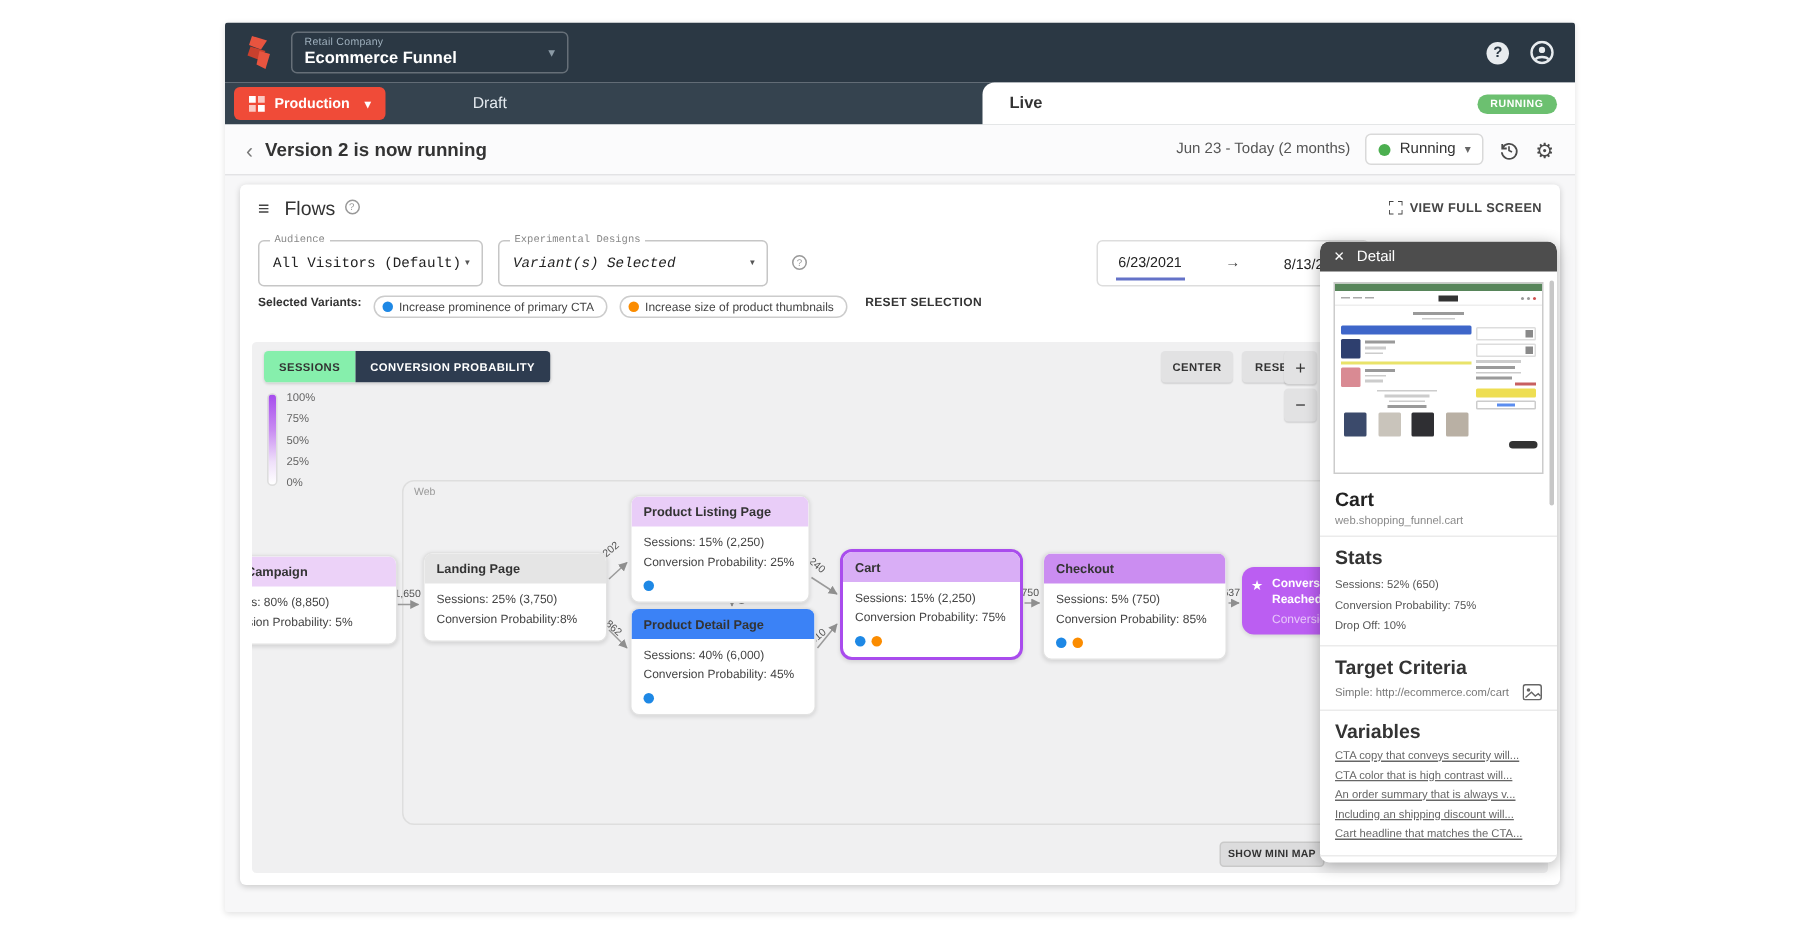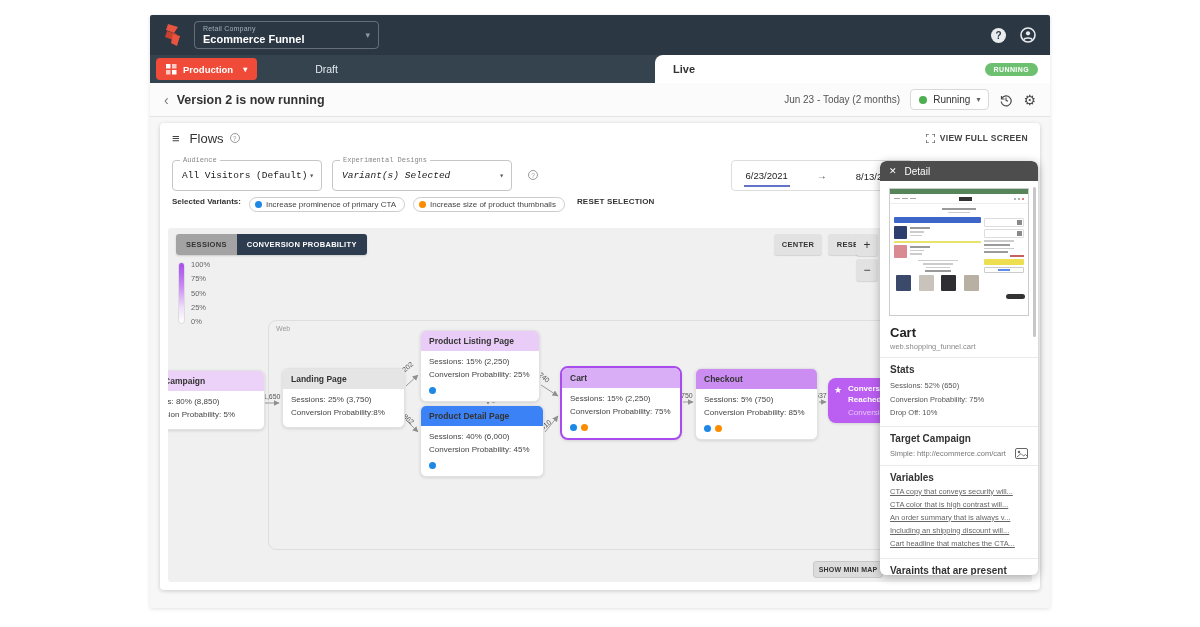--- a/index.html
+++ b/index.html
@@ -68,21 +68,21 @@
   .pill { display:flex; align-items:center; gap:4px; border:1px solid #ccc; border-radius:10px; padding:2px 8px 2px 5px; font-size:8px; color:#444; background:#fff; }
   .dot { width:7px; height:7px; border-radius:50%; display:inline-block; }
   .dot-blue { background:#1e88e5; }
   .dot-orange { background:#fb8c00; }
   .clear-link { font-size:8px; font-weight:bold; color:#333; letter-spacing:.2px; margin-left:4px; }
 
   
   .graph { position:absolute; left:8px; top:105px; width:864px; height:354px; background:#f0f0f1; border-radius:3px; overflow:hidden; }
   .seg { position:absolute; left:8px; top:6px; display:flex; border-radius:3px; overflow:hidden; box-shadow:0 1px 2px rgba(0,0,0,.15); z-index:3; }
   .seg button { border:none; font-size:7.5px; font-weight:bold; letter-spacing:.3px; padding:6px 10px; }
-  .seg .off { background:#a3a3a3; color:#333; }
+  .seg .off { background:#86efac; color:#333; }
   .seg .on  { background:#2e3c50; color:#fff; }
   .gbtn { position:absolute; top:6px; background:#e2e2e3; border:none; border-radius:3px; font-size:7.5px; font-weight:bold; color:#333; letter-spacing:.3px; padding:6px 0; text-align:center; z-index:3; box-shadow:0 1px 1px rgba(0,0,0,.12); }
   .b-center { left:606px; width:48px; }
   .b-reset  { left:660px; width:44px; }
   .zbtn { position:absolute; left:688px; width:22px; height:22px; background:#e2e2e3; border:none; border-radius:3px; font-size:12px; color:#333; z-index:3; box-shadow:0 1px 1px rgba(0,0,0,.12); }
   .z-in { top:6px; } .z-out { top:31px; }
 
   .legend { position:absolute; left:10px; top:34px; display:flex; gap:6px; z-index:3; }
   .legend-bar { width:7px; height:62px; border-radius:4px; background:linear-gradient(180deg,#a64ced 0%, #c98df2 40%, #efe0fa 75%, #ffffff 100%); border:1px solid #ddd; }
   .legend-labels { display:flex; flex-direction:column; justify-content:space-between; height:66px; margin-top:-2px; }
@@ -123,21 +123,21 @@
   
   .detail { position:absolute; left:720px; top:38px; width:158px; height:414px; background:#fff; border-radius:6px; box-shadow:0 2px 10px rgba(0,0,0,.3); z-index:10; overflow:hidden; }
   .detail-hd { height:20px; background:#4d4d4d; border-radius:6px 6px 0 0; display:flex; align-items:center; gap:8px; padding:0 9px; }
   .detail-x { color:#fff; font-size:9px; }
   .detail-title { color:#fff; font-size:10px; font-weight:normal;text-align:right; }
   .detail-scroll { position:absolute; right:2px; top:26px; width:3px; height:150px; background:#c7c7c7; border-radius:2px; }
   .dsec { padding:6px 10px; border-top:1px solid #ebebeb; }
   .dsec.first { border-top:none; }
   .d-node-title { font-size:13px; font-weight:bold; color:#222; }
   .d-node-path { font-size:7.5px; color:#8a8a8a; margin-top:2px; }
-  .d-label { font-size:10px; font-weight:bold; color:#333; margin-bottom:4px; }
+  .d-label { font-size:13px; font-weight:bold; color:#333; margin-bottom:4px; }
   .d-line { font-size:7.5px; color:#555; line-height:1.8; }
   .d-target { display:flex; align-items:center; gap:5px; }
   .d-target-val { font-size:7.5px; color:#777; flex:1; white-space:nowrap; overflow:hidden; text-overflow:ellipsis; }
   .d-var { display:block; font-size:7.5px; color:#666; text-decoration:underline; margin:4px 0; white-space:nowrap; overflow:hidden; text-overflow:ellipsis; }
   .d-variant { display:flex; align-items:center; gap:5px; font-size:7.5px; color:#555; margin:5px 0; }
 
   
   .thumb-wrap { padding:7px 9px 3px; }
   .thumb { width:140px; height:128px; border:1px solid #ccc; background:#fff; overflow:hidden; }
   .t-green { height:5px; background:#57855a; }
@@ -504,21 +504,21 @@
         </div>
 
         <div class="dsec">
           <div class="d-label">Stats</div>
           <div class="d-line">Sessions: 52% (650)</div>
           <div class="d-line">Conversion Probability: 75%</div>
           <div class="d-line">Drop Off: 10%</div>
         </div>
 
         <div class="dsec">
-          <div class="d-label">Target Campaign</div>
+          <div class="d-label">Target Criteria</div>
           <div class="d-target">
             <span class="d-target-val">Simple: http://ecommerce.com/cart</span>
             <svg width="13" height="11" viewBox="0 0 13 11">
               <rect x="0.5" y="0.5" width="12" height="10" rx="1.5" fill="none" stroke="#666"></rect>
               <circle cx="4" cy="4" r="1.2" fill="#666"></circle>
               <path d="M2 9 L6 5.5 L8.5 8 L10.5 6.5 L12 8" fill="none" stroke="#666" stroke-width="0.9"></path>
             </svg>
           </div>
         </div>
 

